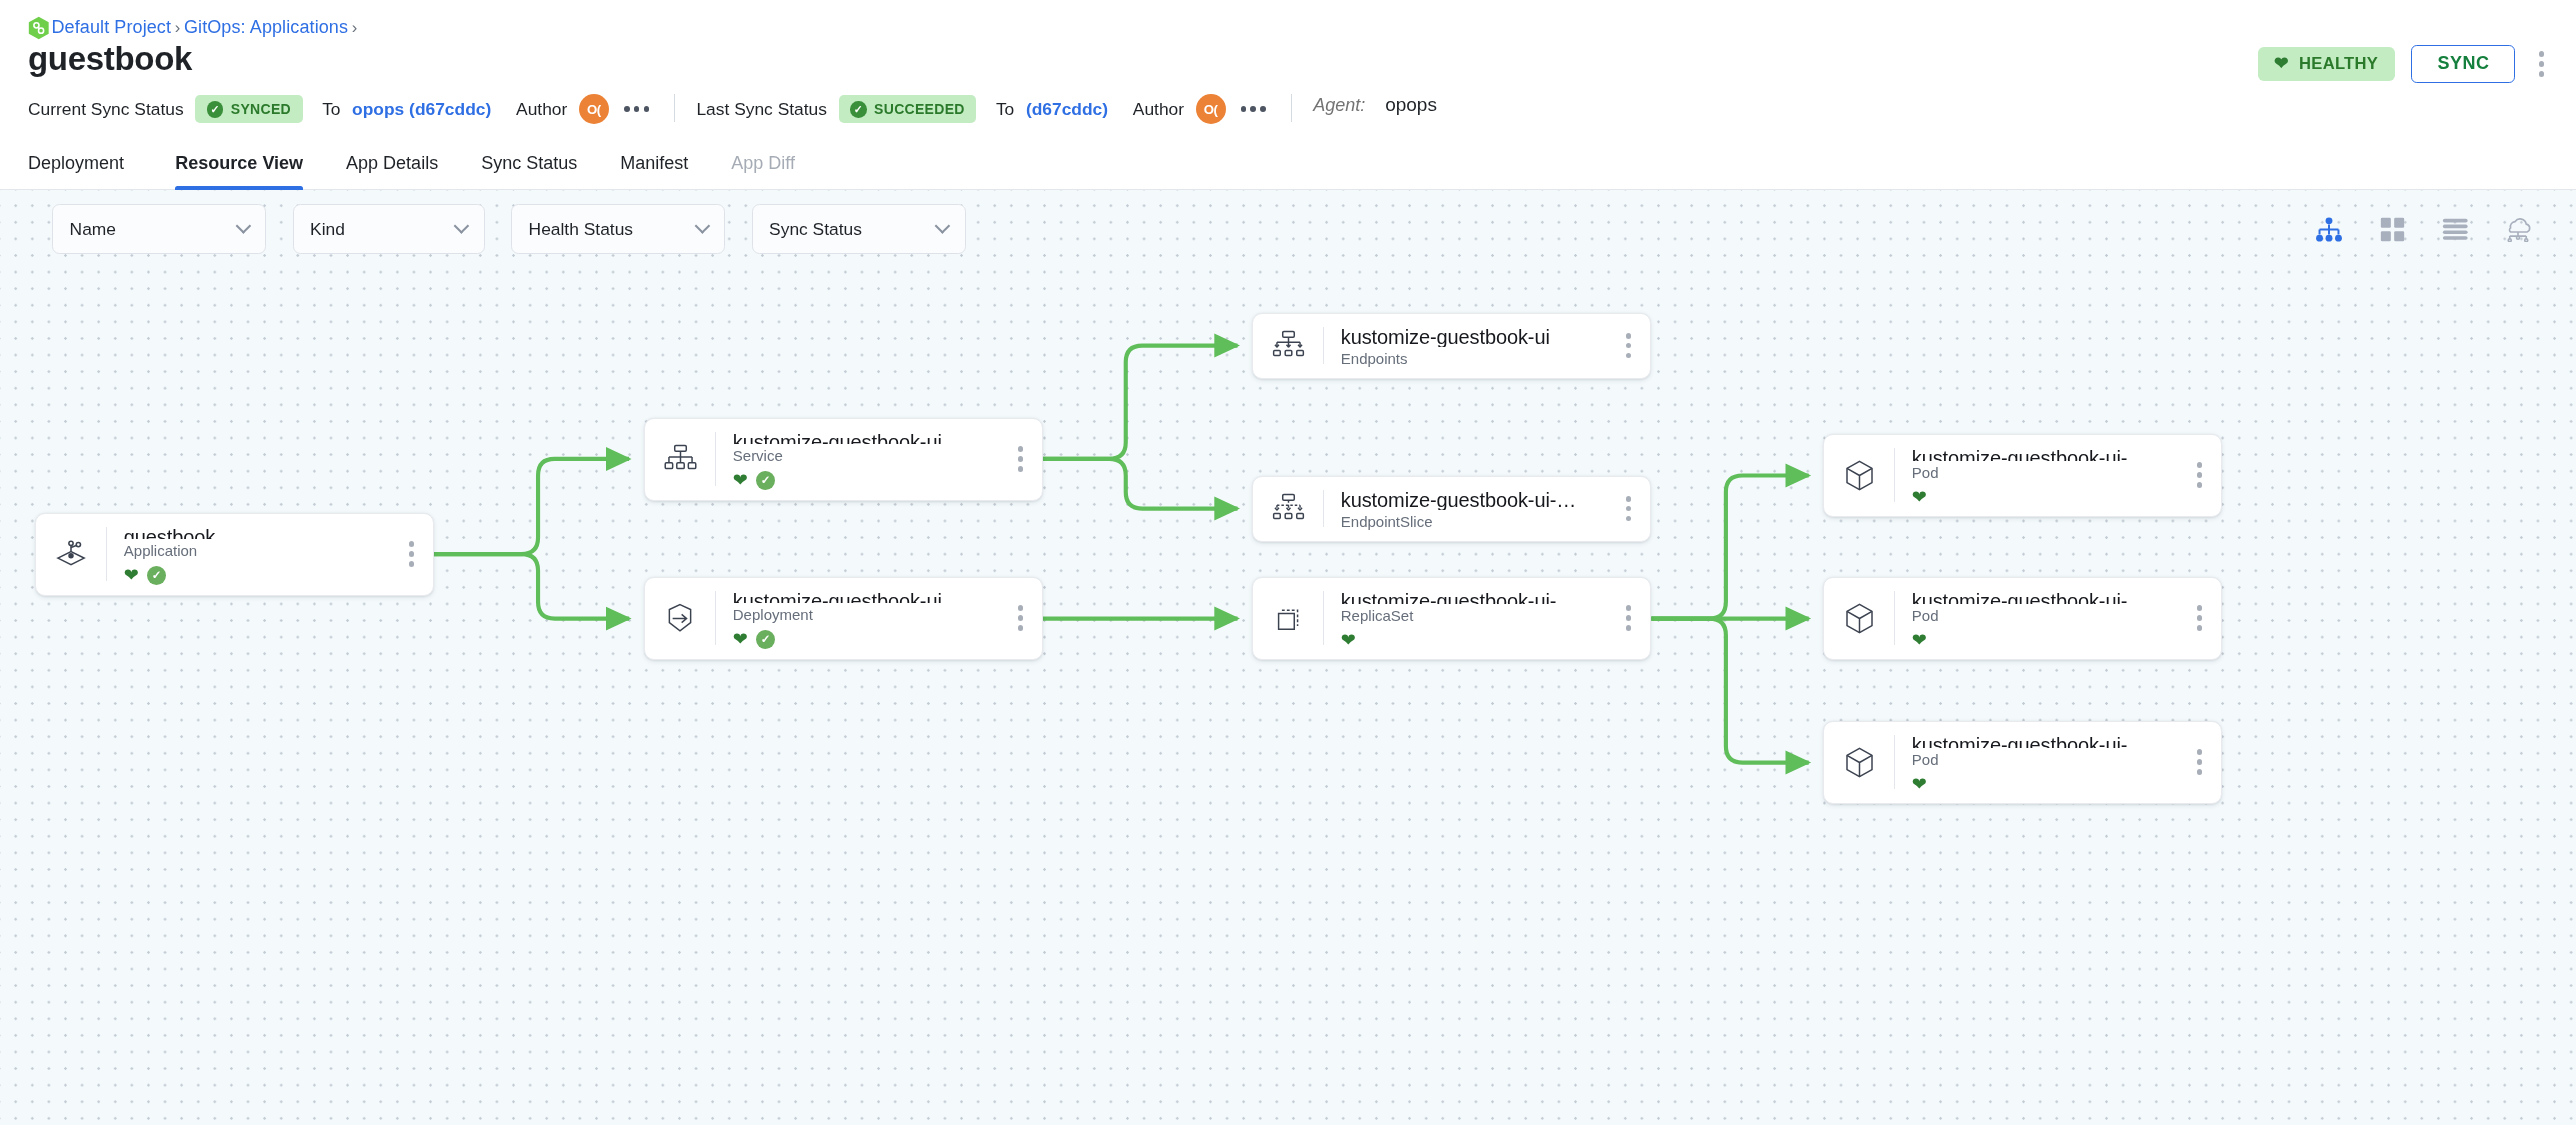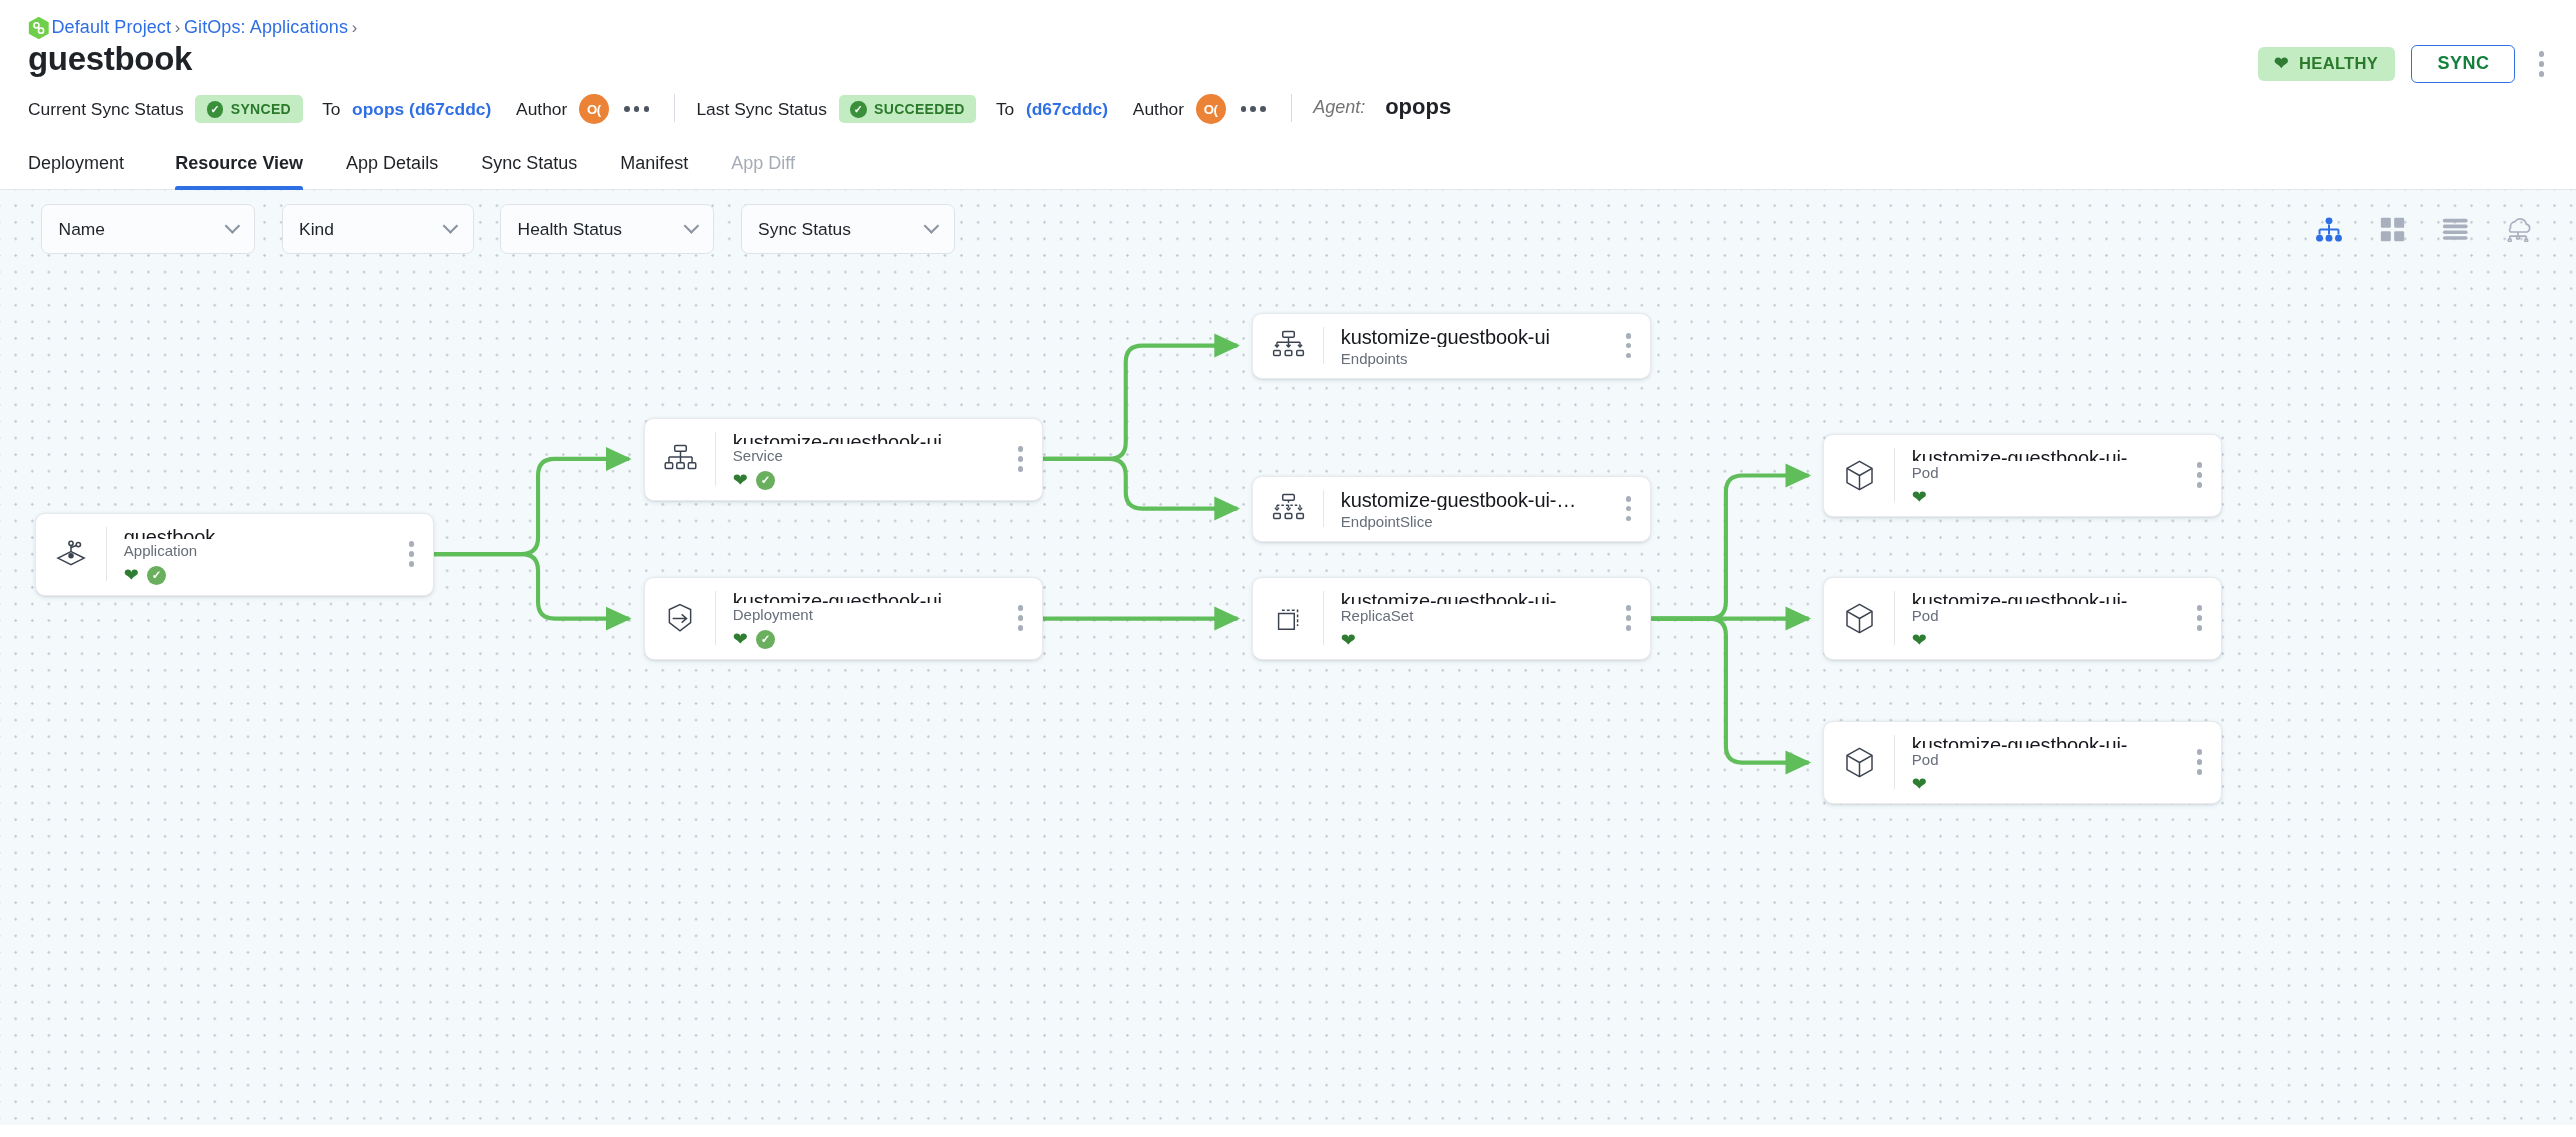--- a/index.html
+++ b/index.html
@@ -77,21 +77,21 @@
   .revision-link { color: #2f6fe4; font-weight: 700; text-decoration: none; font-size: 17.4px; }
   .avatar {
     width: 30px; height: 30px; border-radius: 50%; background: #ec8235;
     color: #fff; display: inline-flex; align-items: center; justify-content: center;
     font-size: 13.2px; font-weight: 700; letter-spacing: -0.4px;
   }
   .kebab-horiz { display: inline-flex; gap: 4.1px; align-items: center; cursor: pointer; padding: 5px 3.3px; }
   .kebab-horiz i { width: 5.8px; height: 5.8px; border-radius: 50%; background: #4d5562; display: block; }
   .v-divider { width: 0.8px; height: 28px; background: #d6dae1; margin: 0 21.5px; }
   .agent-text { color: #737373; font-size: 18px; font-style: italic; }
-  .agent-val { color: #1f2328; font-size: 22px; margin-left: 8.3px; font-weight: bold; }
+  .agent-val { color: #1f2328; font-size: 19px; margin-left: 8.3px; }
 
   
   .tabs-bar {
     display: flex; align-items: flex-end; gap: 0;
     border-bottom: 1.7px solid #e3e6ea; padding: 0 28px;
     background: #fff;
   }
   .tab {
     padding: 13.2px 21.5px 15px 21.5px; font-size: 18px; color: #1f2328;
     cursor: pointer; position: relative; white-space: nowrap;
@@ -108,21 +108,21 @@
   .canvas {
     position: relative; width: 2576px; height: 935px;
     background-color: #f4fafc;
     background-image: radial-gradient(#c3cbd4 1.3px, transparent 1.4px);
     background-size: 16.6px 16.6px;
     background-position: 7.4px 7.4px;
     overflow: hidden;
   }
 
   .filter-row {
-    position: absolute; top: 0; left: 1px; right: 0; height: 79px;
+    position: absolute; top: 0; left: 12px; right: 0; height: 79px;
     display: flex; align-items: center; justify-content: space-between;
     padding: 0 33px 0 40px; z-index: 5;
   }
   .filters { display: flex; align-items: center; gap: 26.5px; }
   .filter-select {
     display: flex; align-items: center; justify-content: space-between;
     background: #fbfcfe; border: 1.7px solid #dfe3e9; border-radius: 7.4px;
     height: 50px; padding: 0 16.6px; min-width: 0;
     font-size: 17.4px; color: #1f2328; cursor: pointer; gap: 21.5px;
   }

